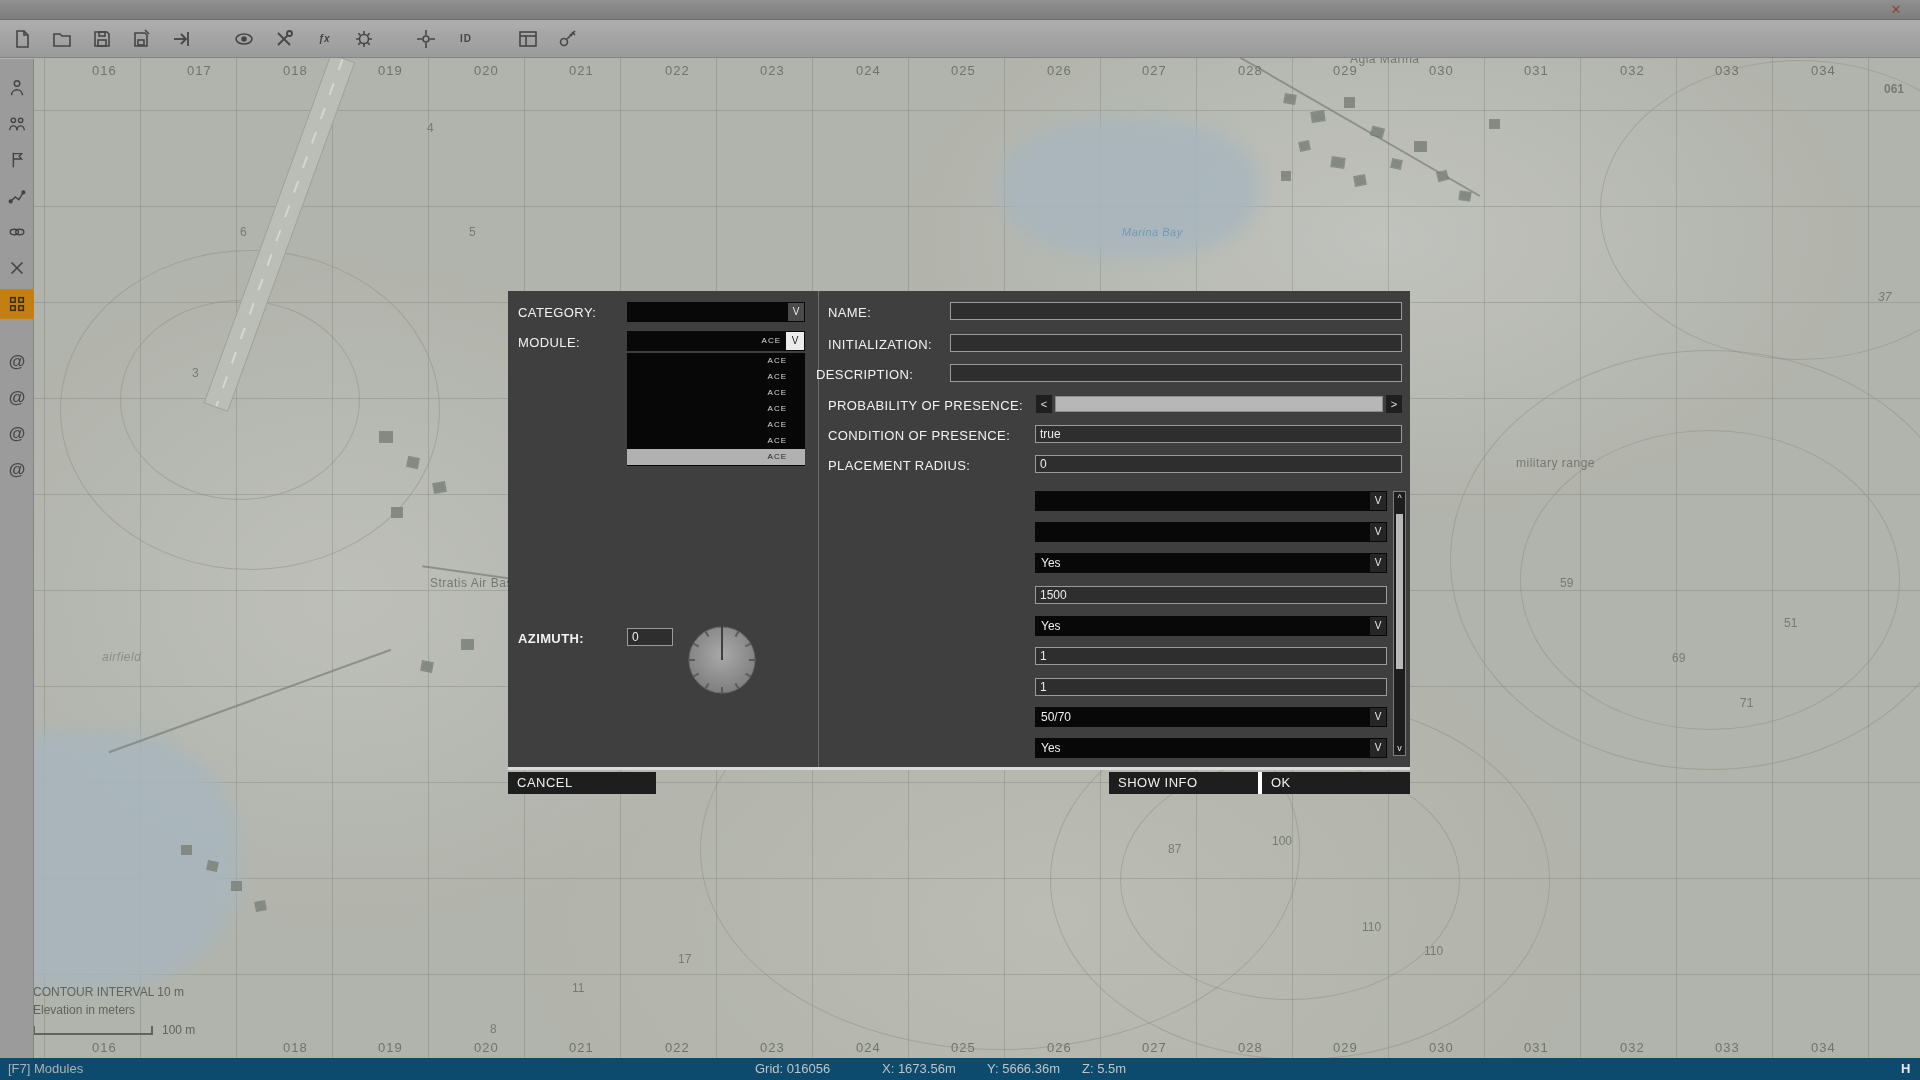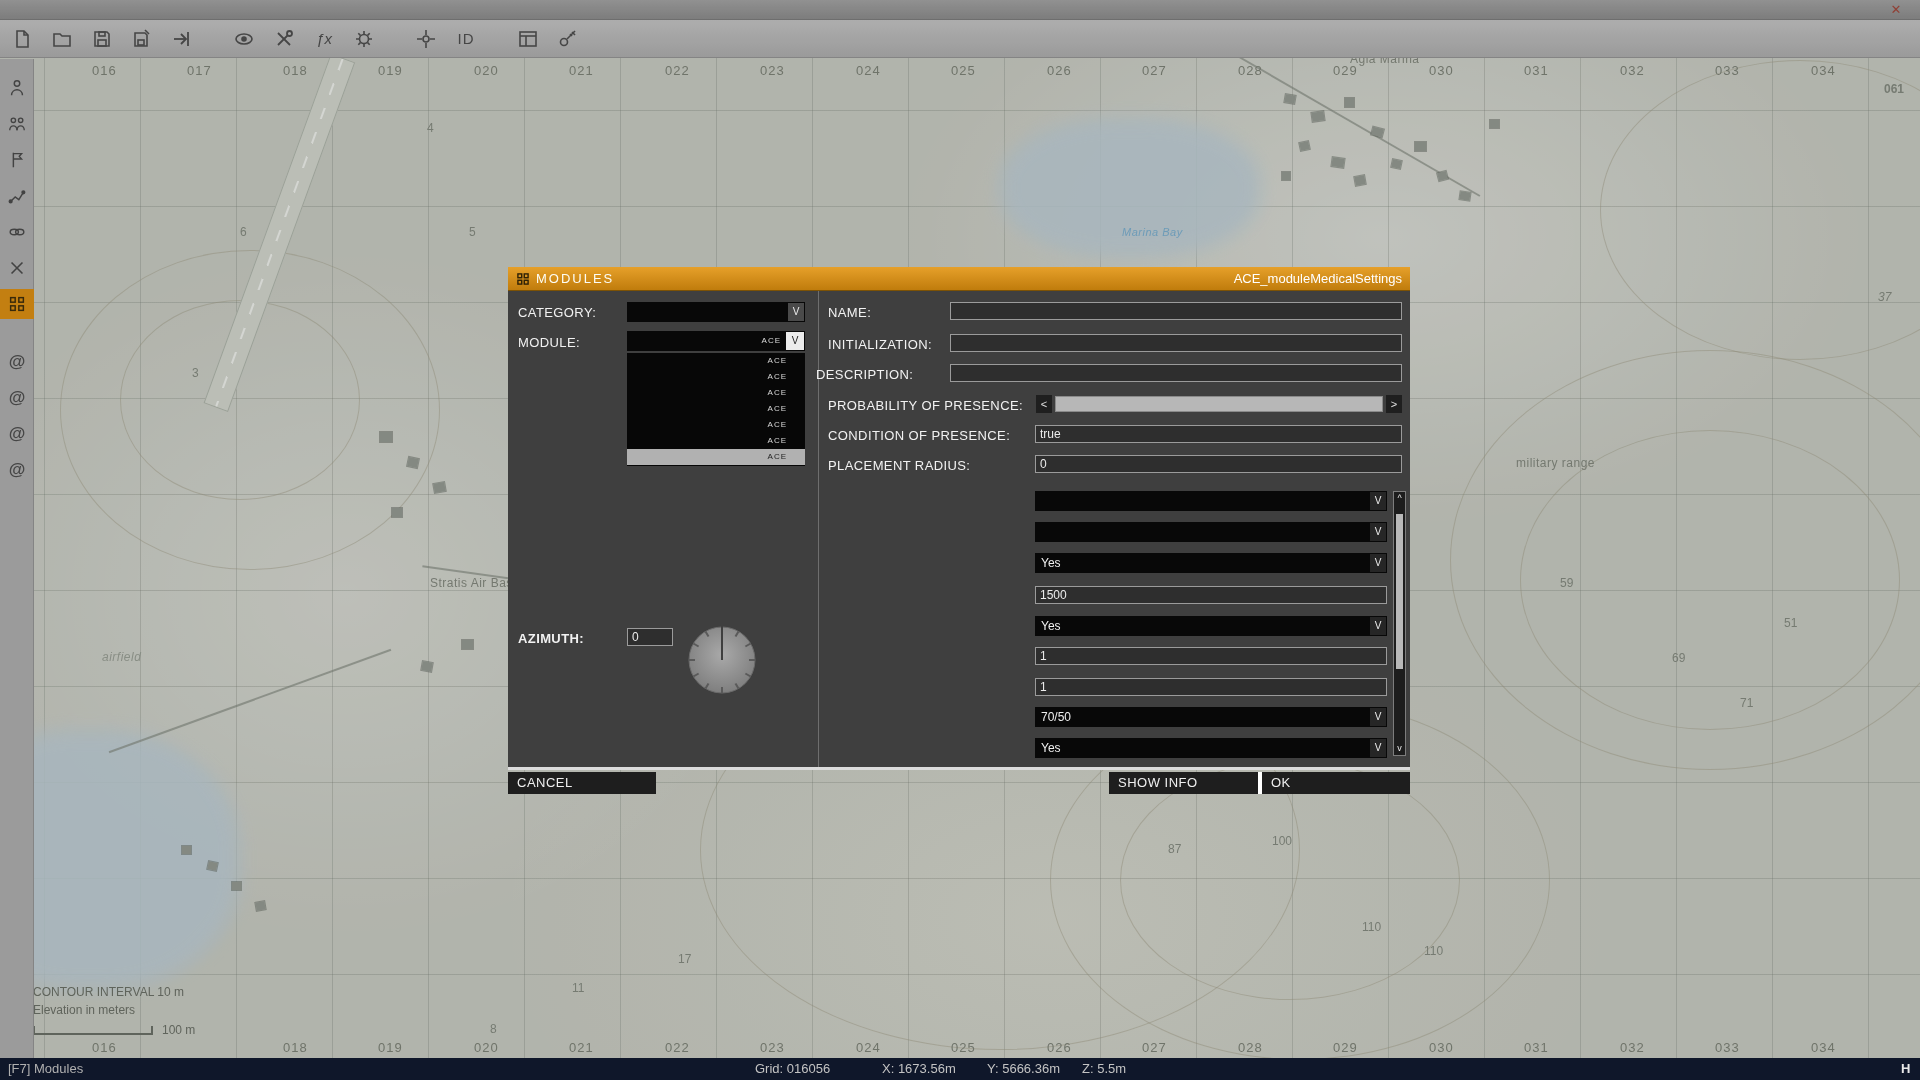--- a/index.html
+++ b/index.html
@@ -38,34 +38,34 @@
   .titlebar { position:absolute; top:0; left:0; right:0; height:20px; z-index:3;
     background:linear-gradient(#9d9d9d,#878787); border-bottom:1px solid #777; }
   .close-x { position:absolute; right:14px; top:1px; width:20px; height:18px; color:#9c4438;
     font-size:13px; line-height:18px; text-align:center; background:none; border:none; cursor:default; }
   .toolbar { position:absolute; top:20px; left:0; right:0; height:38px; z-index:3;
     background:linear-gradient(#bdbdbd,#a8a8a8); border-bottom:1px solid #8f8f8f;
     display:flex; align-items:center; padding-left:8px; }
   .tgroup { display:flex; gap:12px; margin-right:34px; align-items:center; }
   .tool { width:28px; height:28px; display:flex; align-items:center; justify-content:center;
     background:none; border:none; color:#4a4a4a; }
-  .ticon-text { font-size:15px; font-weight:normal; color:#4a4a4a; font-style:italic; }
+  .ticon-text { font-size:10px; font-weight:bold; color:#4a4a4a; font-style:italic; }
   .ticon-text.upright { font-style:normal; letter-spacing:1px; }
   .sidebar { position:absolute; top:59px; bottom:22px; left:0; width:34px; z-index:3;
     background:#a9a9a9; border-right:1px solid #8f8f8f; padding-top:14px; }
   .side-item { width:34px; height:30px; margin-bottom:6px; display:flex; align-items:center; justify-content:center; }
   .side-item.active { background:#d5890f; }
   .side-gap { height:22px; }
   .spiral { font-size:17px; font-weight:bold; color:#4a4a4a; }
 
   .dim { position:absolute; inset:0; z-index:4; background:rgba(40,42,40,0.10); pointer-events:none; }
 
   
   .statusbar { position:absolute; left:0; right:0; bottom:0; height:22px; z-index:6;
-    background:#0f172a; color:#c3c3c3; font-size:13px; }
+    background:#0c4a6e; color:#c3c3c3; font-size:13px; }
   .statusbar span { position:absolute; top:3px; white-space:nowrap; }
 
   
   .dialog { position:absolute; left:508px; top:267px; width:902px; height:530px; z-index:10; font-size:13px; }
   .dlg-title { position:absolute; top:0; left:0; width:902px; height:24px;
     background:linear-gradient(#e6a02a,#c07c0c); border-bottom:1px solid #7d5204;
     display:flex; align-items:center; justify-content:space-between; padding:0 8px; }
   .dlg-title-left { display:flex; align-items:center; gap:6px; }
   .dlg-title-text { color:#fdfdf5; letter-spacing:2px; font-size:13px; }
   .dlg-subtitle { color:#ffffff; font-size:13px; }
@@ -373,32 +373,20 @@
       <span class="spiral">@</span>
     </div>
   <div class="side-item">
       <span class="spiral">@</span>
     </div>
 </div>
 
 <div class="dim"></div>
 
 <div class="dialog">
-  <div class="dlg-title">
-    <div class="dlg-title-left">
-      <svg width="14" height="14" viewBox="0 0 22 22" fill="none" stroke="#2e2106" stroke-width="2.2">
-          <rect x="3" y="3" width="6" height="6"></rect>
-          <rect x="13" y="3" width="6" height="6"></rect>
-          <rect x="3" y="13" width="6" height="6"></rect>
-          <rect x="13" y="13" width="6" height="6"></rect>
-        </svg>
-      <span class="dlg-title-text">MODULES</span>
-    </div>
-    <span class="dlg-subtitle">ACE_moduleMedicalSettings</span>
-  </div>
 
   <div class="dlg-body">
     <div class="vsep"></div>
 
     <span class="lbl" style="left:10px; top:14px;">CATEGORY:</span>
     <div class="dd" style="left:119px; top:11px; width:178px;">
       <span class="vbtn gray">V</span>
     </div>
 
     <span class="lbl" style="left:10px; top:44px;">MODULE:</span>
@@ -478,21 +466,21 @@
       <span class="vbtn">V</span>
     </div>
     <div class="tfield" style="left:527px; top:295px; width:352px;">1500</div>
     <div class="dd" style="left:527px; top:325px; width:352px;">
       <span class="dd-val">Yes</span>
       <span class="vbtn">V</span>
     </div>
     <div class="tfield" style="left:527px; top:356px; width:352px;">1</div>
     <div class="tfield" style="left:527px; top:387px; width:352px;">1</div>
     <div class="dd" style="left:527px; top:416px; width:352px;">
-      <span class="dd-val">70/50</span>
+      <span class="dd-val">50/70</span>
       <span class="vbtn">V</span>
     </div>
     <div class="dd" style="left:527px; top:447px; width:352px;">
       <span class="dd-val">Yes</span>
       <span class="vbtn">V</span>
     </div>
 
     <div class="scrollbar">
       <span class="scroll-arrow" style="top:0;">^</span>
       <div class="scroll-thumb"></div>

